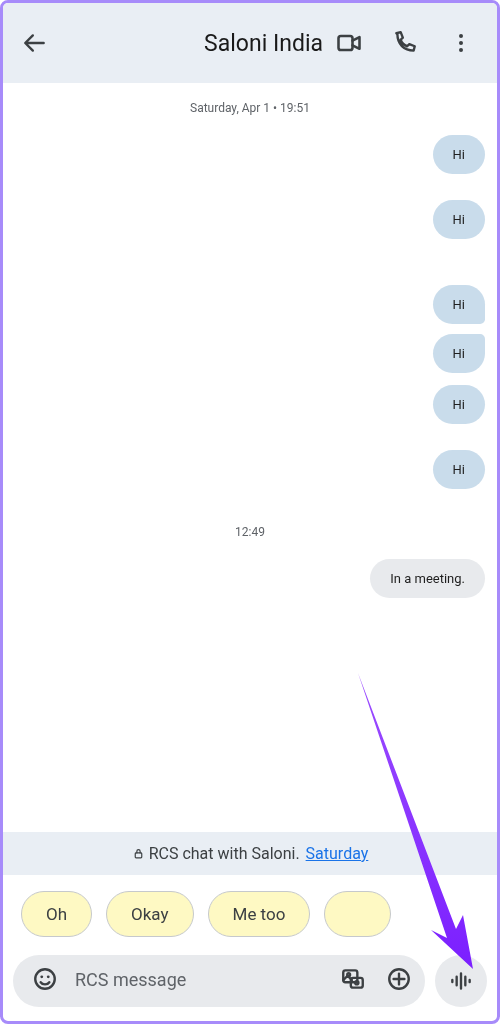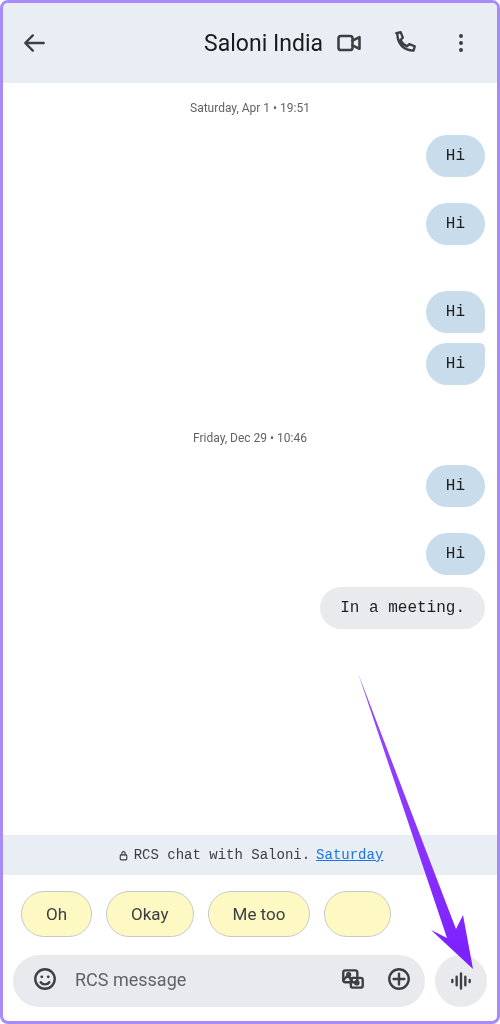--- a/index.html
+++ b/index.html
@@ -19,41 +19,39 @@
   .header .actions { display: flex; gap: 4px; }
   .header .act { width: 52px; height: 52px; display: flex; align-items: center; justify-content: center; }
 
   .chat { flex: 1; overflow: hidden; background: #fff; display: flex; flex-direction: column; padding: 0 12px; }
   .datestamp { text-align: center; color: #5f6368; font-size: 12px; margin: 18px 0 14px 0; }
   .row { display: flex; margin: 6px 0; }
   .row.out { justify-content: flex-end; }
   .row.in { justify-content: flex-end; }
   .bubble {
     padding: 12px 20px;
-    font-size: 16px;
+    font-size: 13px;
     color: #1f1f1f;
     border-radius: 24px;
-    font-family: Liberation Mono, monospace;
   }
   .bubble.out { background: #c9dceb; }
   .bubble.out.tail { border-bottom-right-radius: 6px; }
   .bubble.out.topjoin { border-top-right-radius: 6px; }
   .bubble.in { background: #e8eaed; }
 
   .rcs-bar {
     background: #e9eef4;
     color: #3c4043;
-    font-size: 14px;
+    font-size: 16px;
     padding: 12px 0;
     text-align: center;
     display: flex;
     align-items: center;
     justify-content: center;
     gap: 4px;
-    font-family: Liberation Mono, monospace;
   }
   .rcs-bar .details { color: #1a73e8; text-decoration: underline; margin-left: 2px; }
 
   .suggestions {
     display: flex;
     gap: 14px;
     padding: 16px 0 10px 18px;
     overflow: hidden;
   }
   .chip {
@@ -140,30 +138,30 @@
       <div class="bubble out">Hi</div>
     </div>
   <div style="height:34px"></div>
   <div class="row out">
       <div class="bubble out tail">Hi</div>
     </div>
   <div class="row out" style="margin-top:4px">
       <div class="bubble out topjoin">Hi</div>
     </div>
 
-  <div class="datestamp" style="margin-top:40px">Friday, Dec 29 • 10:46</div>
 
   <div class="row out">
       <div class="bubble out">Hi</div>
     </div>
   <div style="height:14px"></div>
   <div class="row out">
       <div class="bubble out">Hi</div>
     </div>
 
+  <div class="datestamp" style="margin-top:30px">12:49</div>
 
   <div class="row in">
       <div class="bubble in">In a meeting.</div>
     </div>
 
   <div style="flex:1"></div>
 </div>
 
 <div class="rcs-bar">
   <span>

